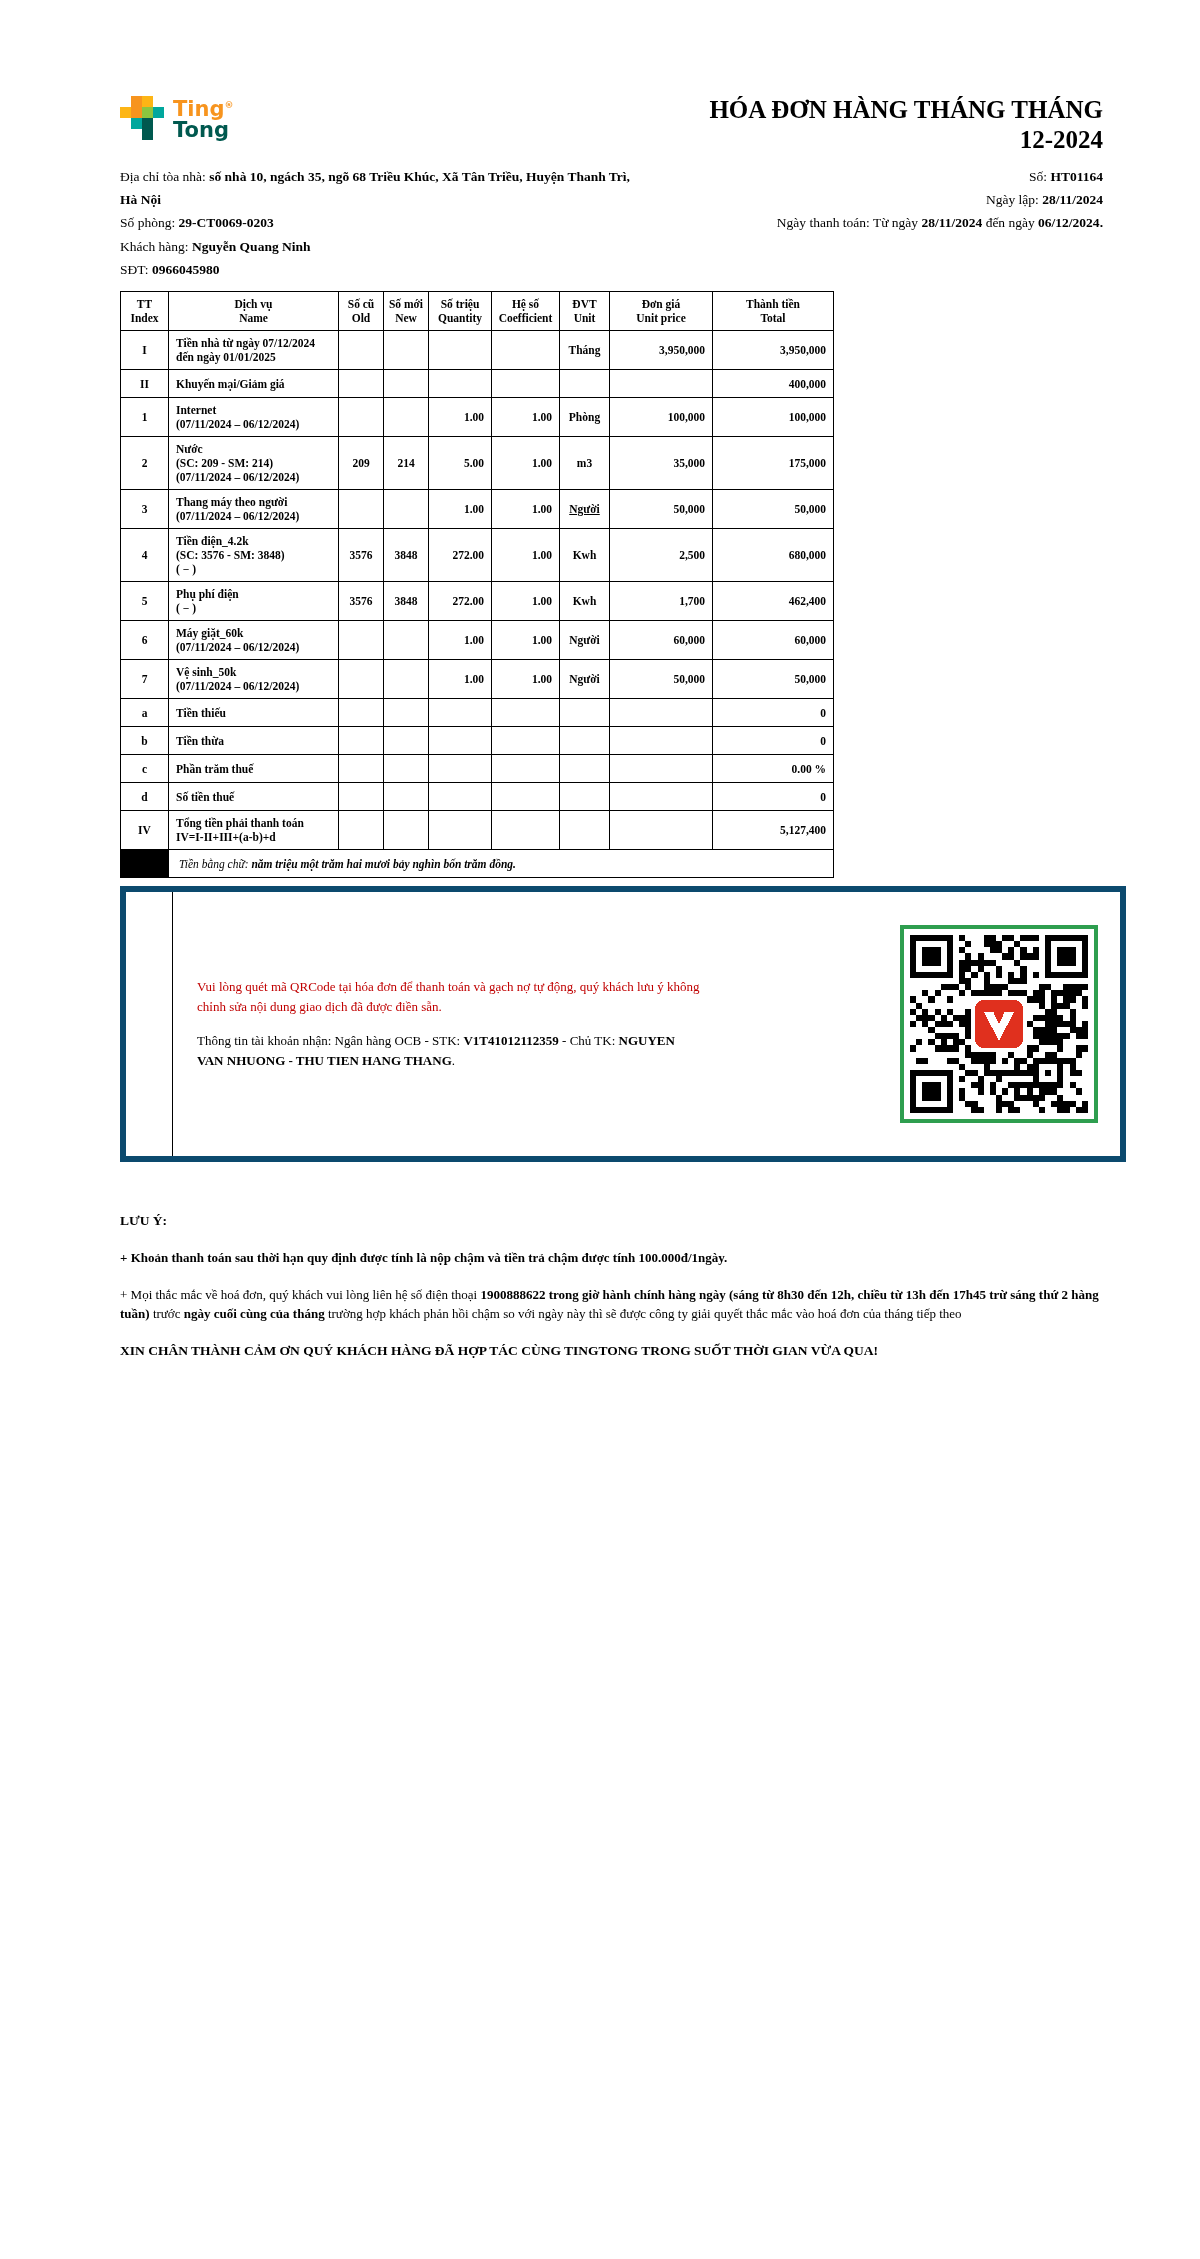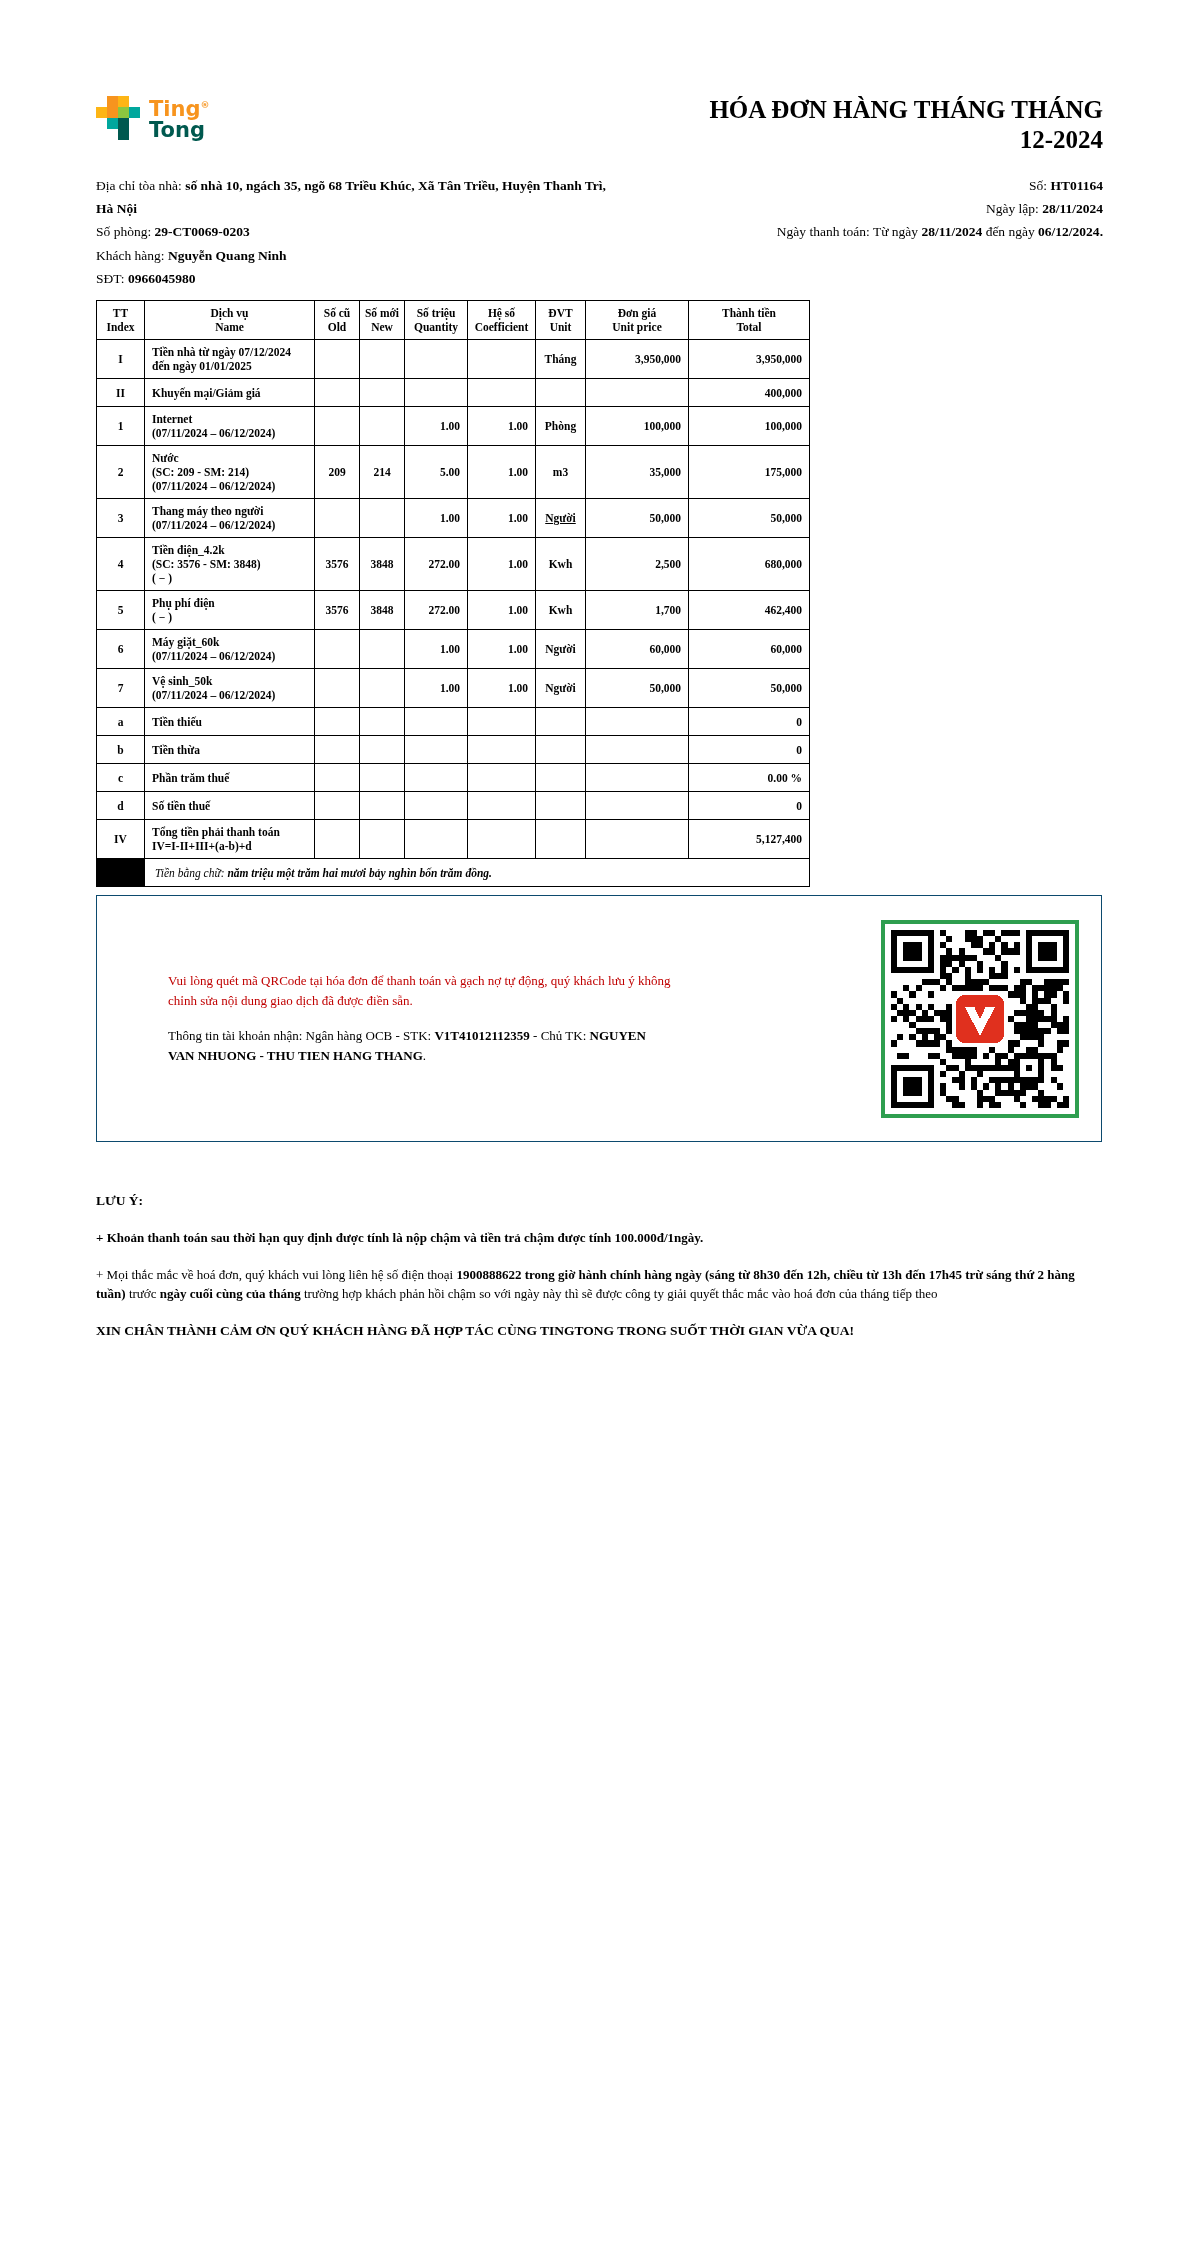--- a/index.html
+++ b/index.html
@@ -1,52 +1,52 @@
 <!DOCTYPE html>
 <html lang="vi"><head>
 <meta charset="utf-8">
 <style>
   * { margin:0; padding:0; box-sizing:border-box; }
   html,body { background:#ffffff; }
   .page {
     position:relative; width:1200px; height:2259px; overflow:hidden;
     background:#ffffff; color:#000;
     font-family:"Liberation Serif", serif;
-    padding:95px 97px 0 96px;
+    padding:95px 97px 0 120px;
   }
   .b { font-weight:bold; }
 
   
   .header { display:flex; justify-content:space-between; align-items:flex-start; }
   .brand { display:flex; gap:9px; align-items:center; }
   .brand-mark { position:relative; width:44px; height:44px; }
   .brand-mark .px { position:absolute; width:11px; height:11px; }
   .brand-text { font-family:"DejaVu Sans", sans-serif; font-weight:bold; font-size:21px; line-height:21px; }
   .reg { font-size:9px; vertical-align:super; }
   .title { width:400px; text-align:right; font-weight:bold; font-size:25px; line-height:1.2; }
 
   
-  .info { display:flex; justify-content:center; margin-top:19px; }
+  .info { display:flex; justify-content:center; margin-top:10px; }
   .info-left { width:510px; font-size:13.5px; line-height:1.72; }
   .info-right { flex:1; text-align:right; font-size:13.5px; line-height:1.72; }
 
   
   table.items { border-collapse:collapse; margin-top:10px; width:713px; table-layout:fixed; }
   .items th, .items td { border:1px solid #000; vertical-align:middle; }
   .items th { font-weight:bold; font-size:11.5px; line-height:14px; text-align:center; padding:5px 2px; white-space:nowrap; }
   .items td { font-weight:bold; font-size:11.5px; line-height:14px; padding:5px 5px; height:28px; }
   .items td.c-name { text-align:left; padding-left:7px; }
   .items td.c-tt, .items td.c-old, .items td.c-new, .items td.c-unit { text-align:center; }
   .items td.c-qty, .items td.c-coef, .items td.c-price, .items td.c-total { text-align:right; padding-right:7px; }
   .items td.u { text-decoration:underline; }
   .items td.words-black { background:#000; }
   .items td.words-cell { font-weight:normal; font-style:italic; text-align:left; padding-left:10px; }
 
   
-  .qr-box { margin-top:8px; width:1006px; height:247px; border:1px solid #0c4a6e; display:flex;align-items:center; }
+  .qr-box { margin-top:8px; width:1006px; height:276px; border:6px solid #0c4a6e; display:flex; }
   .qr-spacer { width:47px; border-right:1px solid #000; flex:none; }
   .qr-content { flex:1; display:flex; flex-direction:column; justify-content:center; padding:0 30px 0 24px; }
   .qr-notice { font-size:13px; line-height:1.55; max-width:505px; }
   .qr-account { font-size:13px; line-height:1.55; max-width:505px; margin-top:14px; }
   .qr-frame { align-self:center; flex:none; margin-right:22px; border:4px solid #2E9E4F; background:#fff; padding:6px; }
   .qr-svg { display:block; width:178px; height:178px; }
 
   
   .notes { margin-top:49px; width:1006px; font-size:13px; line-height:1.5; }
   .notes-heading { font-weight:bold; font-size:13.5px; }

